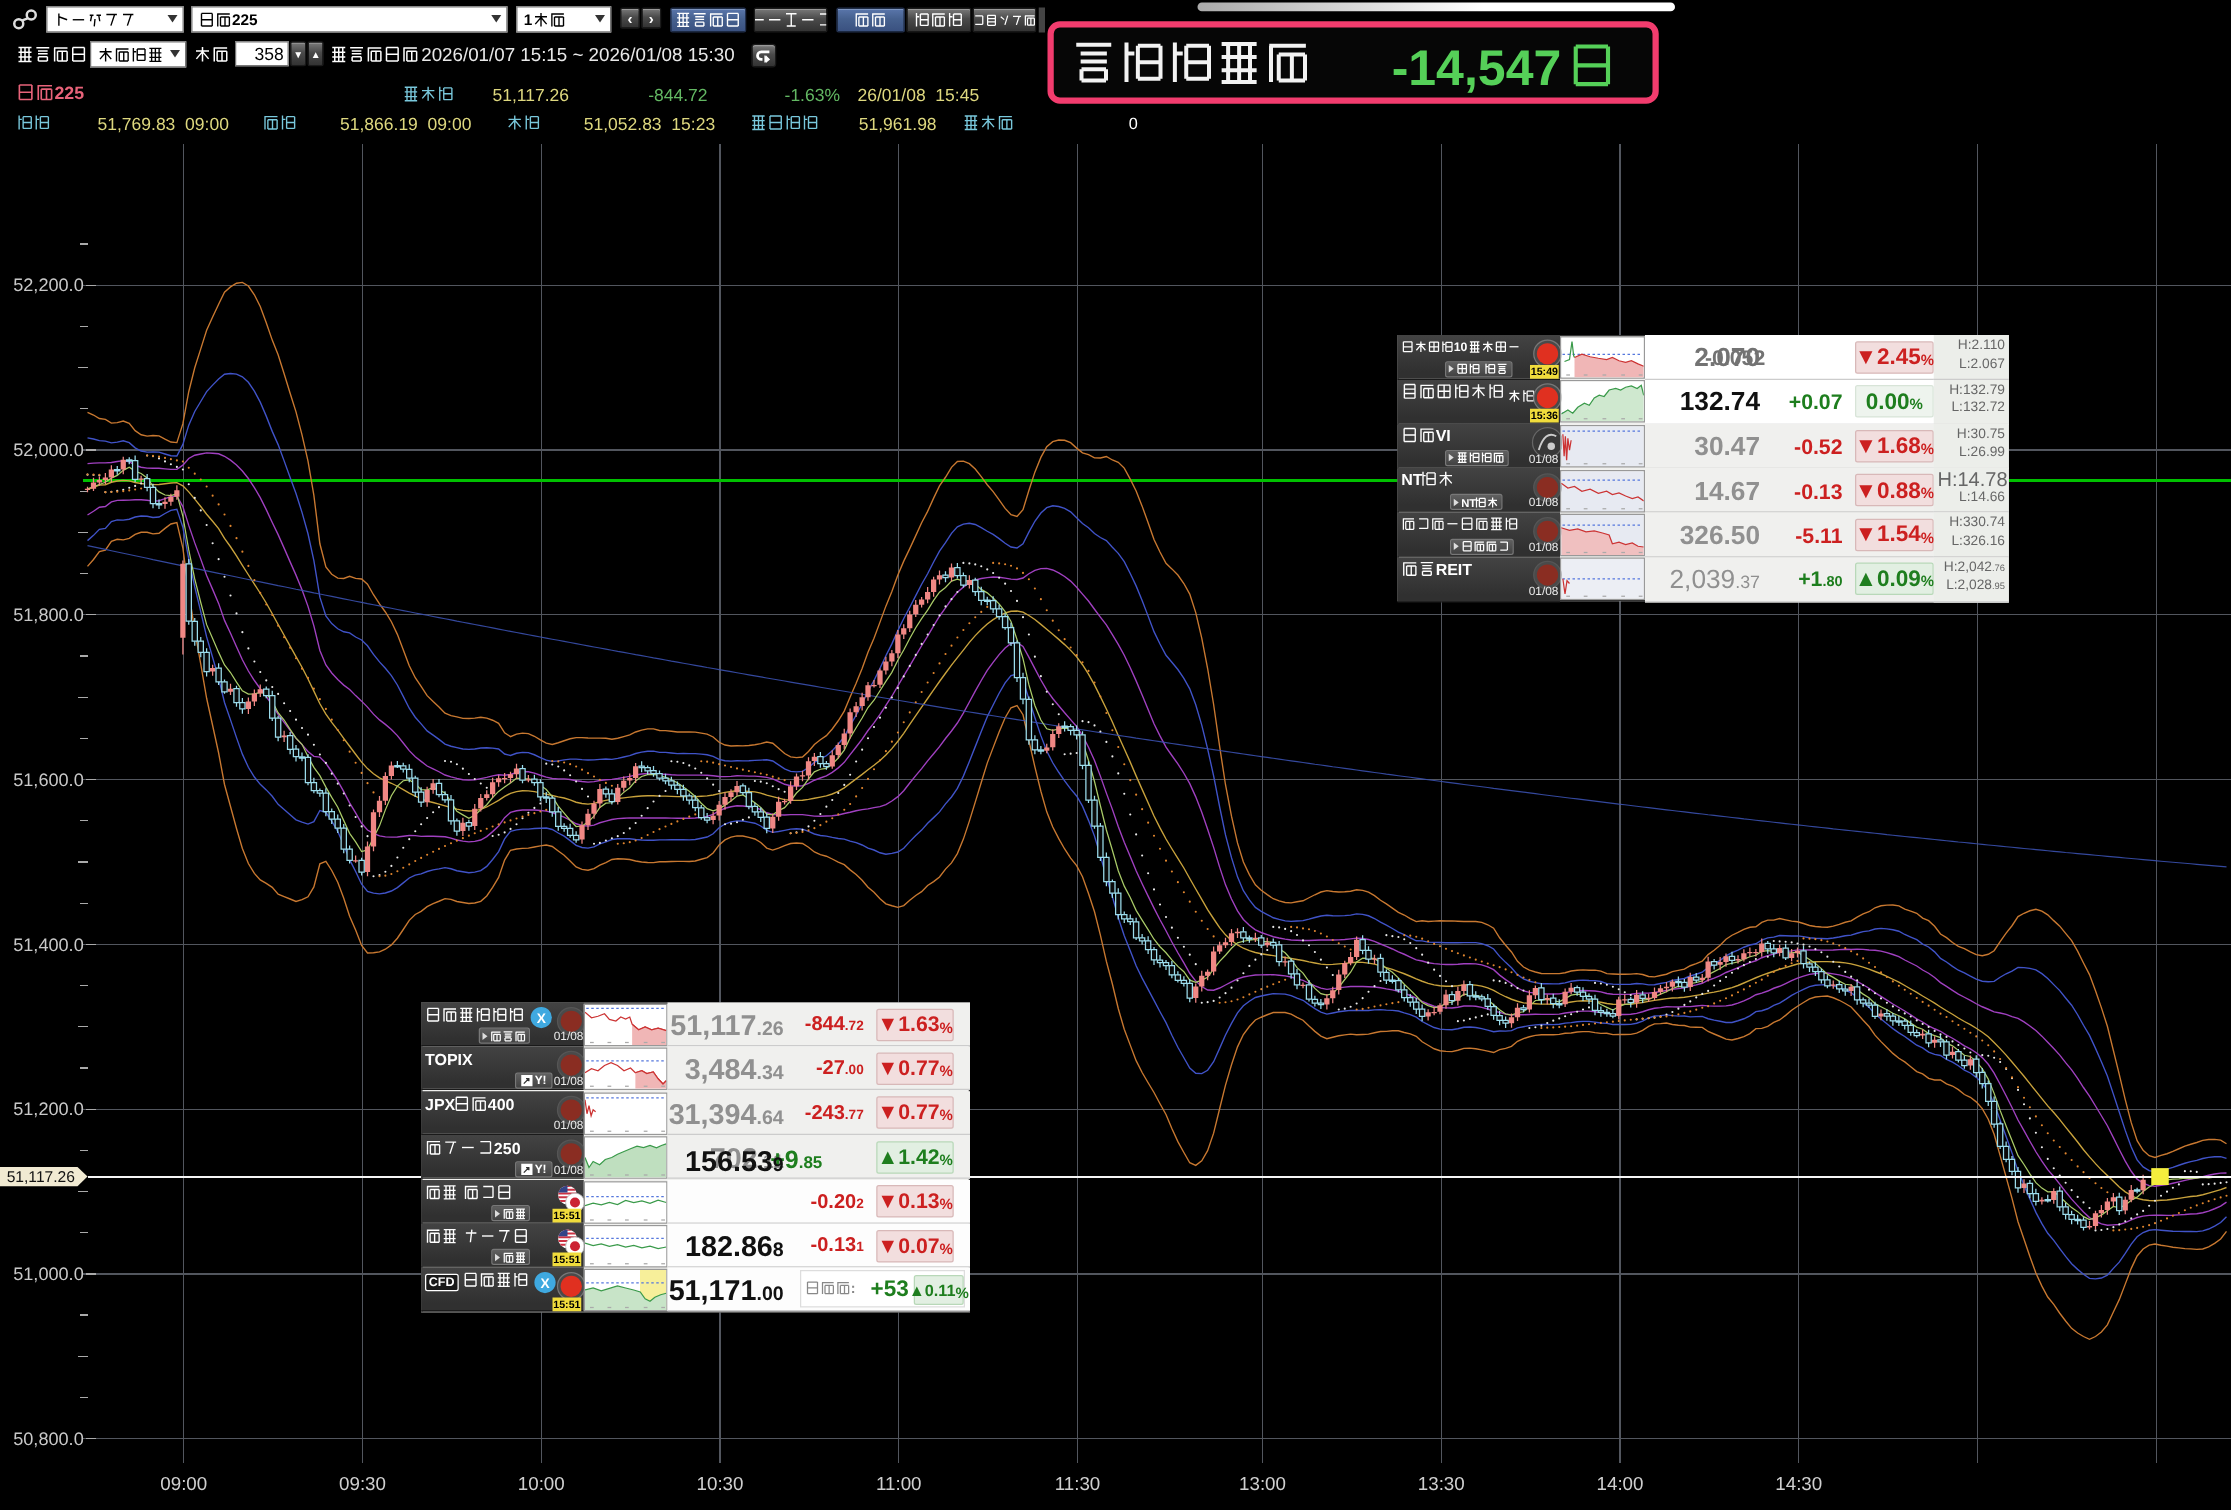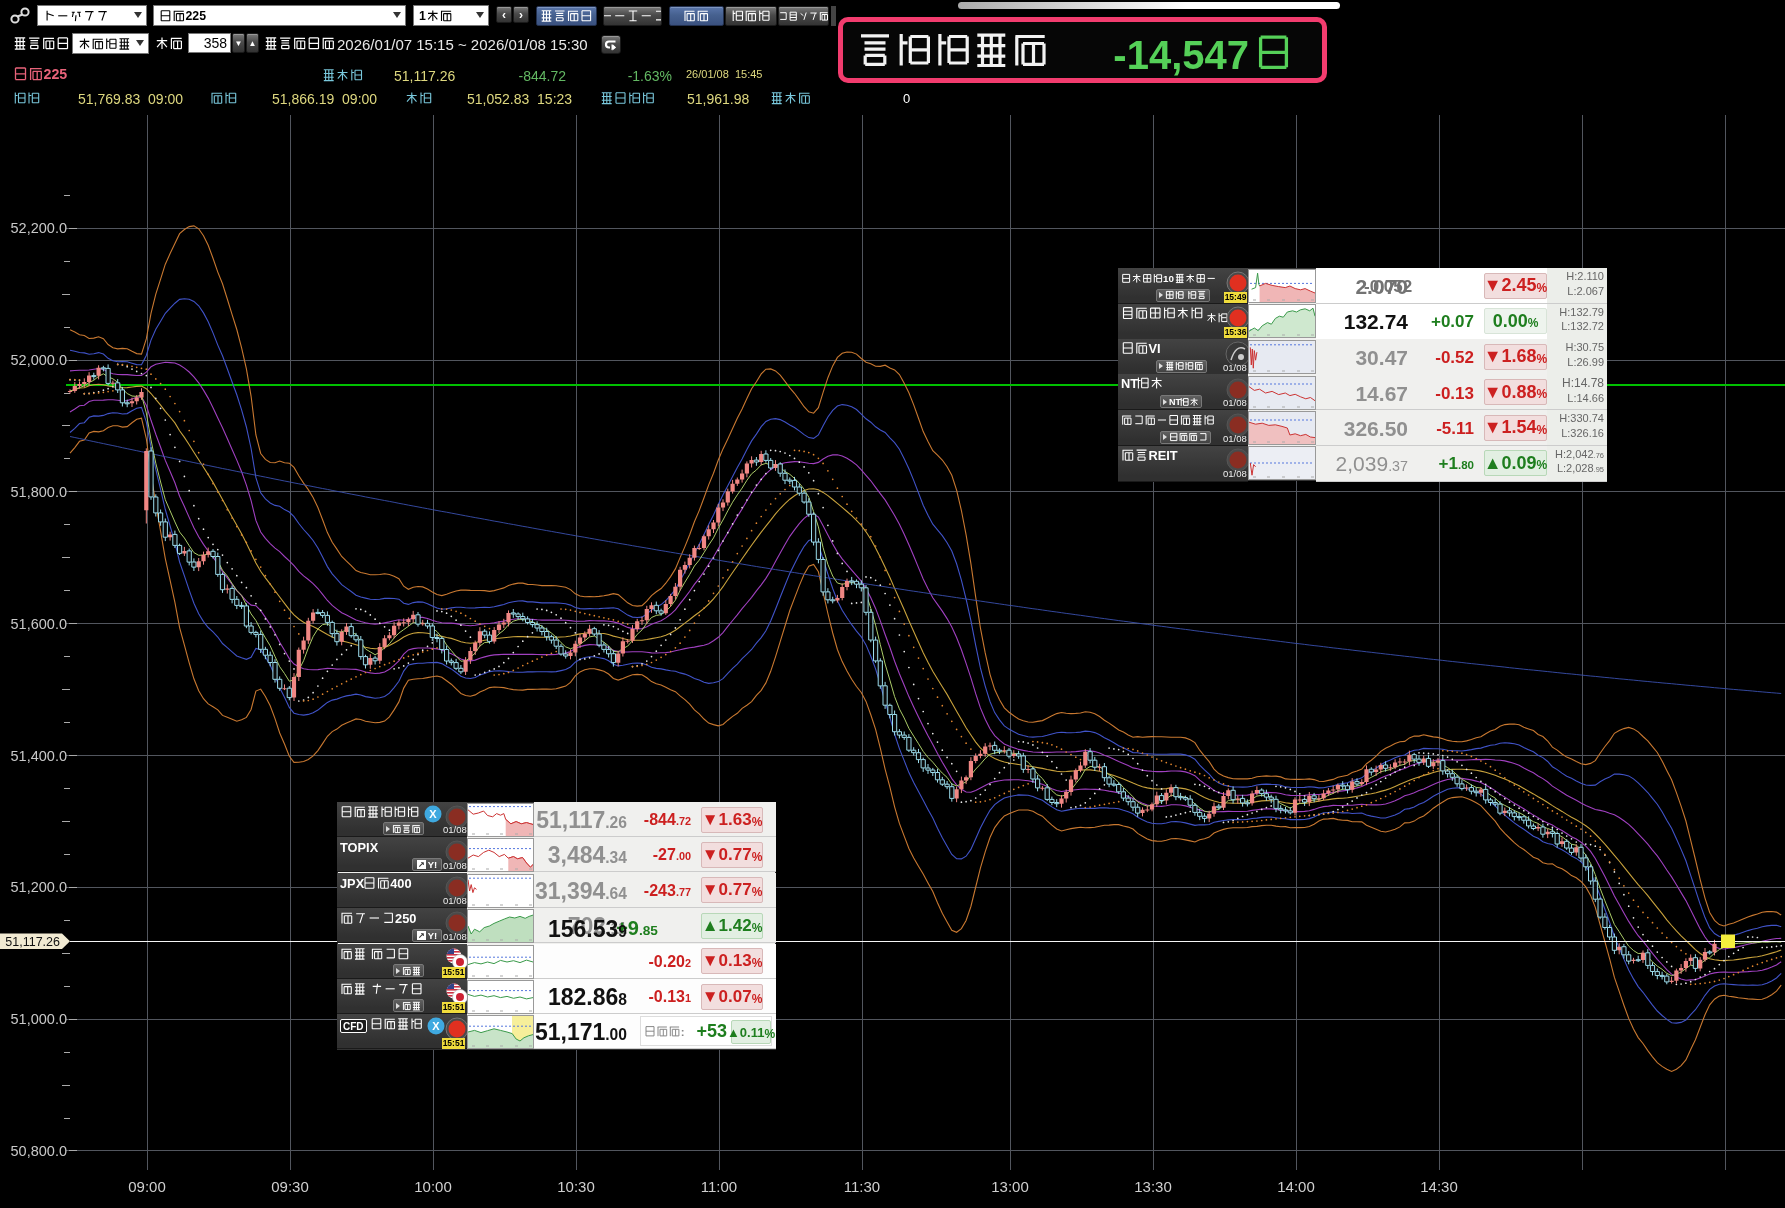--- a/index.html
+++ b/index.html
@@ -175,21 +175,21 @@
       <text x="30.6" y="13.2" font-size="14.2" font-weight="bold" fill="#e8637a" font-family="Liberation Sans">225</text>
     </svg></div>
 <div class="abs" style="left:322px;top:68px"><svg width="41" height="15" style="overflow:visible;">
       <path d="M1.8 1.8L11.7 1.8M1.8 5.5L11.7 5.5M1.8 9.3L11.7 9.3M3.6 1.8L3.6 12.6M6.8 1.8L6.8 12.6M9.9 1.8L9.9 12.6M1.8 12.6L11.7 12.6" stroke="#79c8dc" stroke-width="1.1" fill="none"></path>
       <path d="M15.6 4.5L25.5 4.5M20.5 1.4L20.5 12.6M20.5 5.2L15.8 10.7M20.5 5.2L25.2 10.7" stroke="#79c8dc" stroke-width="1.1" fill="none"></path>
       <path d="M29.8 1.4L29.8 12.6M29.8 4.5L32.1 4.5M33.0 2.3L39.5 2.3M33.0 11.7L39.5 11.7M33.0 2.3L33.0 11.7M39.5 2.3L39.5 11.7M33.0 7.0L39.5 7.0" stroke="#79c8dc" stroke-width="1.1" fill="none"></path>
     </svg></div>
 <div class="abs" style="left:394px;top:68px;font-size:14px;color:#ded87f;font-weight:normal;font-family:'Liberation Sans';white-space:nowrap">51,117.26</div>
 <div class="abs" style="left:-34px;width:600px;text-align:right;top:68px;font-size:14px;color:#63b863;font-weight:normal;font-family:'Liberation Sans';white-space:nowrap">-844.72</div>
 <div class="abs" style="left:72px;width:600px;text-align:right;top:68px;font-size:14px;color:#63b863;font-weight:normal;font-family:'Liberation Sans';white-space:nowrap">-1.63%</div>
-<div class="abs" style="left:686px;top:68px;font-size:11px;color:#ded87f;font-weight:normal;font-family:'Liberation Sans';white-space:nowrap">26/01/08&nbsp;&nbsp;15:45</div>
+<div class="abs" style="left:686px;top:68px;font-size:14px;color:#ded87f;font-weight:normal;font-family:'Liberation Sans';white-space:nowrap">26/01/08&nbsp;&nbsp;15:45</div>
 <div class="abs" style="left:13px;top:91px"><svg width="28" height="15" style="overflow:visible;">
       <path d="M2.3 1.4L2.3 12.6M2.3 4.5L4.5 4.5M5.5 2.3L12.0 2.3M5.5 11.7L12.0 11.7M5.5 2.3L5.5 11.7M12.0 2.3L12.0 11.7M5.5 7.0L12.0 7.0" stroke="#79c8dc" stroke-width="1.1" fill="none"></path>
       <path d="M16.0 1.4L16.0 12.6M16.0 4.5L18.3 4.5M19.3 2.3L25.7 2.3M19.3 11.7L25.7 11.7M19.3 2.3L19.3 11.7M25.7 2.3L25.7 11.7M19.3 7.0L25.7 7.0" stroke="#79c8dc" stroke-width="1.1" fill="none"></path>
     </svg></div>
 <div class="abs" style="left:78px;top:91px;font-size:14px;color:#ded87f;font-weight:normal;font-family:'Liberation Sans';white-space:nowrap">51,769.83&nbsp;&nbsp;09:00</div>
 <div class="abs" style="left:210px;top:91px"><svg width="28" height="15" style="overflow:visible;">
       <path d="M1.5 2.3L12.0 2.3M4.3 4.8L11.7 4.8M4.3 12.2L11.7 12.2M4.3 4.8L4.3 12.2M11.7 4.8L11.7 12.2M8.0 4.8L8.0 12.2M2.0 2.3L2.0 12.6" stroke="#79c8dc" stroke-width="1.1" fill="none"></path>
       <path d="M16.0 1.4L16.0 12.6M16.0 4.5L18.3 4.5M19.3 2.3L25.7 2.3M19.3 11.7L25.7 11.7M19.3 2.3L19.3 11.7M25.7 2.3L25.7 11.7M19.3 7.0L25.7 7.0" stroke="#79c8dc" stroke-width="1.1" fill="none"></path>
     </svg></div>
 <div class="abs" style="left:272px;top:91px;font-size:14px;color:#ded87f;font-weight:normal;font-family:'Liberation Sans';white-space:nowrap">51,866.19&nbsp;&nbsp;09:00</div>
@@ -390,21 +390,21 @@
         <rect x="48" y="29.5" width="3" height="1" fill="#aaa"></rect>
         <rect x="62" y="29.5" width="3" height="1" fill="#aaa"></rect>
       </g>
     </svg>
   </div>
 <div class="abs" style="left:1316px;top:374px;width:291px;height:36px;background:#f0f0ee;border-bottom:1px solid #ccc"></div>
 <div class="abs" style="left:1286px;top:382px;width:122px;text-align:right;font-size:21px;font-weight:bold;color:#909090">14.67</div>
 <div class="abs" style="left:1364px;top:384px;width:110px;text-align:right;font-size:17px;font-weight:bold;color:#cc2020">-0.13</div>
 <div class="abs" style="left:1484px;top:379.0px;width:63px;height:26px;background:#f2dede;border:1px solid #d8b8b8;border-radius:2px;display:flex;align-items:center;justify-content:center;color:#cc2020;font-weight:bold;font-size:18px">▼0.88<span style="font-size:12px;margin-top:4px">%</span></div>
 <div class="abs" style="left:1547px;top:374px;width:60px;height:36px;background:#eceeea;border-bottom:1px solid #ccc"></div>
-<div class="abs" style="left:1550px;top:376px;width:54px;text-align:right;font-size:12px;color:#666">H:14.78</div>
+<div class="abs" style="left:1550px;top:376px;width:54px;text-align:right;font-size:16px;color:#666">H:14.78</div>
 <div class="abs" style="left:1550px;top:392px;width:54px;text-align:right;font-size:11px;color:#666">L:14.66</div>
 <div class="abs" style="left:1118px;top:410px;width:130px;height:36px;background:linear-gradient(#434343,#303030 85%);border-bottom:1px solid #1a1a1a"></div>
 <div class="abs" style="left:1121px;top:412px"><svg width="94" height="12" style="overflow:visible;">
       <path d="M1.3 2.0L10.2 2.0M3.6 4.1L10.0 4.1M3.6 10.4L10.0 10.4M3.6 4.1L3.6 10.4M10.0 4.1L10.0 10.4M6.8 4.1L6.8 10.4M1.7 2.0L1.7 10.7" stroke="#fff" stroke-width="1.0" fill="none"></path>
       <path d="M14.3 2.0L21.2 2.0M21.2 2.0L21.2 9.7M14.3 9.7L21.2 9.7" stroke="#fff" stroke-width="1.0" fill="none"></path>
       <path d="M24.8 2.0L33.7 2.0M27.1 4.1L33.4 4.1M27.1 10.4L33.4 10.4M27.1 4.1L27.1 10.4M33.4 4.1L33.4 10.4M30.3 4.1L30.3 10.4M25.2 2.0L25.2 10.7" stroke="#fff" stroke-width="1.0" fill="none"></path>
       <path d="M36.9 6.0L45.0 6.0" stroke="#fff" stroke-width="1.0" fill="none"></path>
       <path d="M48.9 1.5L56.5 1.5M48.9 10.4L56.5 10.4M48.9 1.5L48.9 10.4M56.5 1.5L56.5 10.4M48.9 6.0L56.5 6.0" stroke="#fff" stroke-width="1.0" fill="none"></path>
       <path d="M60.0 2.0L68.8 2.0M62.3 4.1L68.6 4.1M62.3 10.4L68.6 10.4M62.3 4.1L62.3 10.4M68.6 4.1L68.6 10.4M65.5 4.1L65.5 10.4M60.4 2.0L60.4 10.7" stroke="#fff" stroke-width="1.0" fill="none"></path>
       <path d="M71.9 1.5L80.4 1.5M71.9 4.7L80.4 4.7M71.9 7.9L80.4 7.9M73.5 1.5L73.5 10.7M76.1 1.5L76.1 10.7M78.8 1.5L78.8 10.7M71.9 10.7L80.4 10.7" stroke="#fff" stroke-width="1.0" fill="none"></path>

